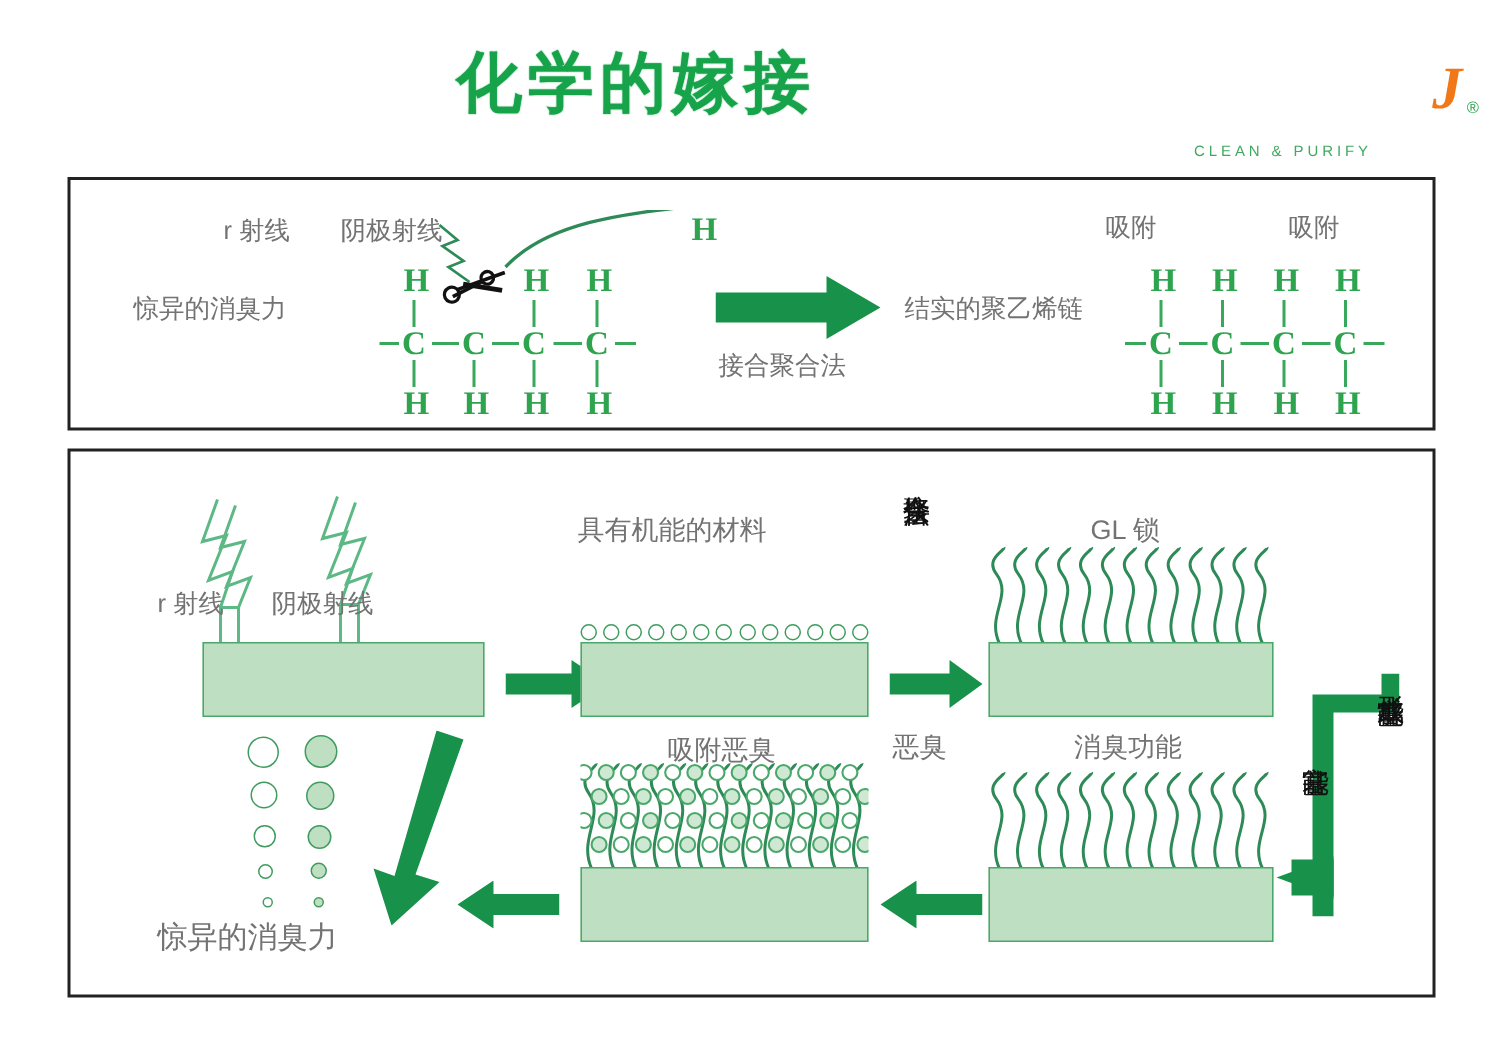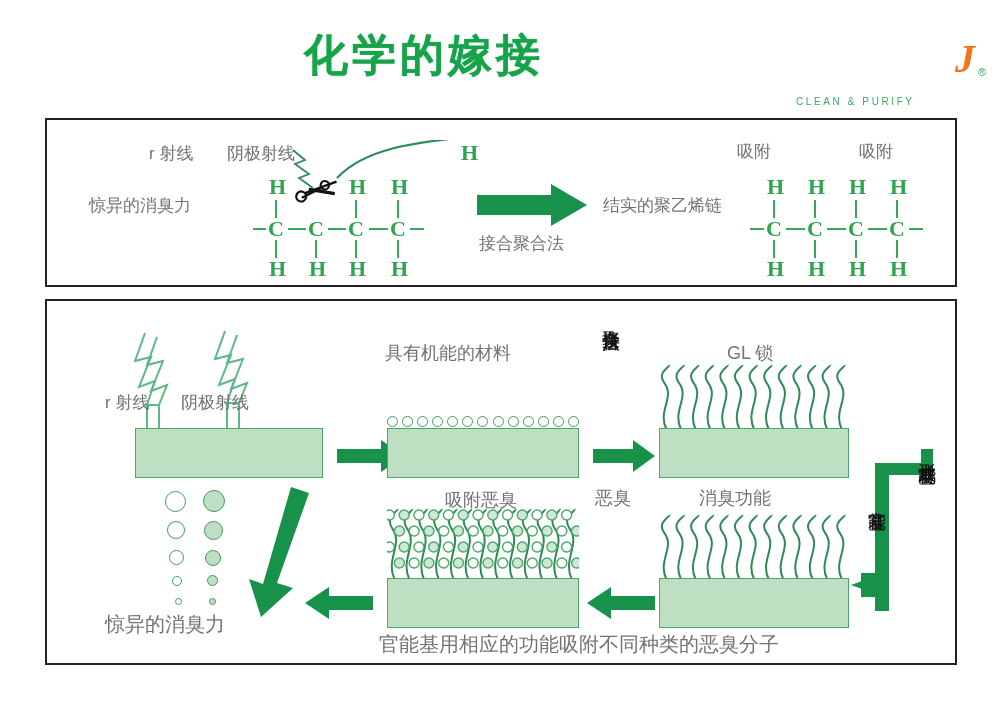--- a/index.html
+++ b/index.html
@@ -243,21 +243,21 @@
         <path d="M80.38461538461539 66 C 71.38461538461539 47.519999999999996, 89.38461538461539 34.32, 78.38461538461539 19.8 C 70.38461538461539 9.24, 84.38461538461539 3.96, 83.38461538461539 2" stroke="#2e8b57" stroke-width="2" fill="none"></path>
         <path d="M95 66 C 86 47.519999999999996, 104 34.32, 93 19.8 C 85 9.24, 99 3.96, 98 2" stroke="#2e8b57" stroke-width="2" fill="none"></path>
         <path d="M109.61538461538461 66 C 100.61538461538461 47.519999999999996, 118.61538461538461 34.32, 107.61538461538461 19.8 C 99.61538461538461 9.24, 113.61538461538461 3.96, 112.61538461538461 2" stroke="#2e8b57" stroke-width="2" fill="none"></path>
         <path d="M124.23076923076923 66 C 115.23076923076923 47.519999999999996, 133.23076923076923 34.32, 122.23076923076923 19.8 C 114.23076923076923 9.24, 128.23076923076923 3.96, 127.23076923076923 2" stroke="#2e8b57" stroke-width="2" fill="none"></path>
         <path d="M138.84615384615387 66 C 129.84615384615387 47.519999999999996, 147.84615384615387 34.32, 136.84615384615387 19.8 C 128.84615384615387 9.24, 142.84615384615387 3.96, 141.84615384615387 2" stroke="#2e8b57" stroke-width="2" fill="none"></path>
         <path d="M153.46153846153848 66 C 144.46153846153848 47.519999999999996, 162.46153846153848 34.32, 151.46153846153848 19.8 C 143.46153846153848 9.24, 157.46153846153848 3.96, 156.46153846153848 2" stroke="#2e8b57" stroke-width="2" fill="none"></path>
         <path d="M168.0769230769231 66 C 159.0769230769231 47.519999999999996, 177.0769230769231 34.32, 166.0769230769231 19.8 C 158.0769230769231 9.24, 172.0769230769231 3.96, 171.0769230769231 2" stroke="#2e8b57" stroke-width="2" fill="none"></path>
         <path d="M182.6923076923077 66 C 173.6923076923077 47.519999999999996, 191.6923076923077 34.32, 180.6923076923077 19.8 C 172.6923076923077 9.24, 186.6923076923077 3.96, 185.6923076923077 2" stroke="#2e8b57" stroke-width="2" fill="none"></path>
       </svg>
     <div class="block" style="left:612px;top:127px;width:190px;height:50px;"></div>
-    <div class="lbl big" style="left:652px;top:185px;">消臭功能</div>
+    <div class="lbl big" style="left:669px;top:185px;">消臭功能</div>
 
     <svg class="arrow-left" style="left:800px;top:148px;" width="86" height="162" viewBox="0 0 86 162">
       <path d="M28 162 L28 14 L74 14 L74 0 L86 0 L86 26 L42 26 L42 162 Z" fill="#18924a"></path>
       <path d="M46 140 L46 122 L84 122 L84 158 L46 158 L46 140 Z" fill="none"></path>
       <path d="M24 116 L46 116 L46 134 L46 134 L46 116 Z" fill="none"></path>
       <path d="M42 122 L42 150 L4 136 Z" fill="#18924a"></path>
       <path d="M14 124 L42 124 L42 148 L14 148 Z" fill="#18924a"></path>
     </svg>
     <div class="vtext" style="left:818px;top:196px;">官能基</div>
     <div class="vtext" style="left:868px;top:148px;">形成官能基</div>
@@ -368,15 +368,14 @@
       <div class="puff hollow" style="left:10px;top:107px;width:7px;height:7px;"></div>
       <div class="puff fill" style="left:44px;top:107px;width:7px;height:7px;"></div>
     </div>
 
     <svg class="arrow-tapered" style="left:186px;top:186px;" width="80" height="130" viewBox="0 0 80 130">
       <path d="M58 0 L76 6 L44 96 L60 101 L28 130 L16 92 L30 97 Z" fill="#18924a"></path>
     </svg>
 
     <div class="lbl big" style="left:58px;top:310px;font-size:20px;">惊异的消臭力</div>
 
-    <div class="lbl big" style="left:332px;top:330px;font-size:20px;">官能基用相应的功能吸附不同种类的恶臭分子</div>
   </div>
 </div>
 
 </body></html>

